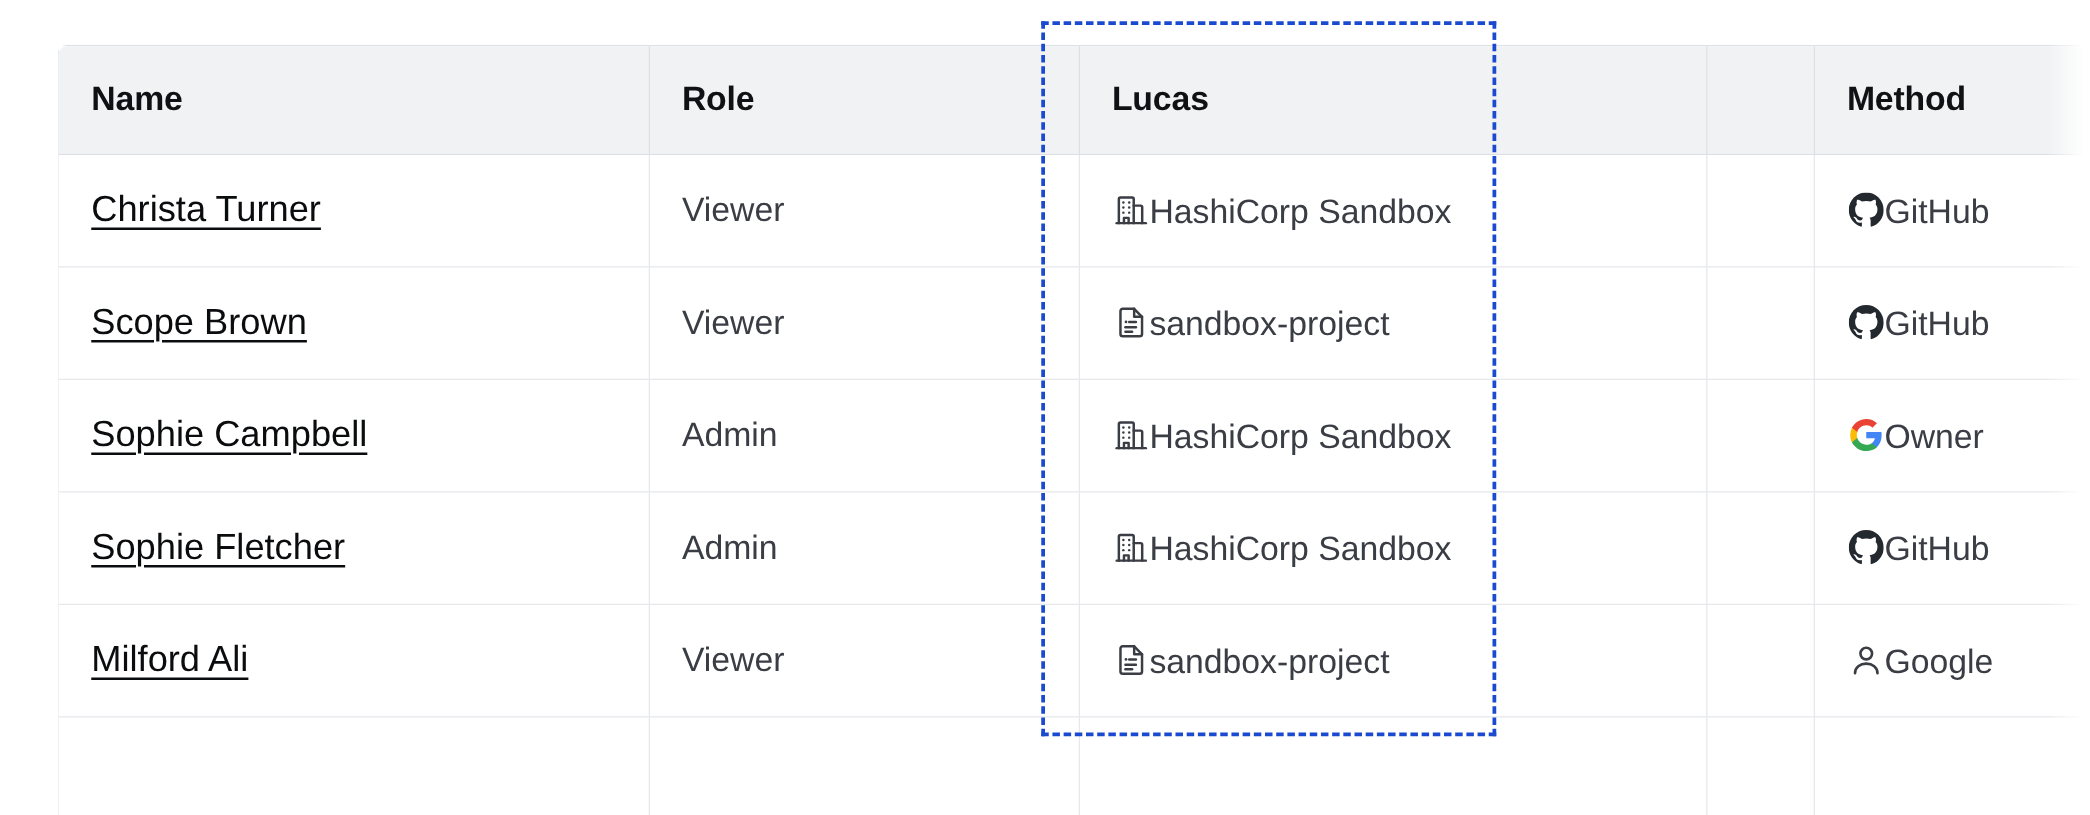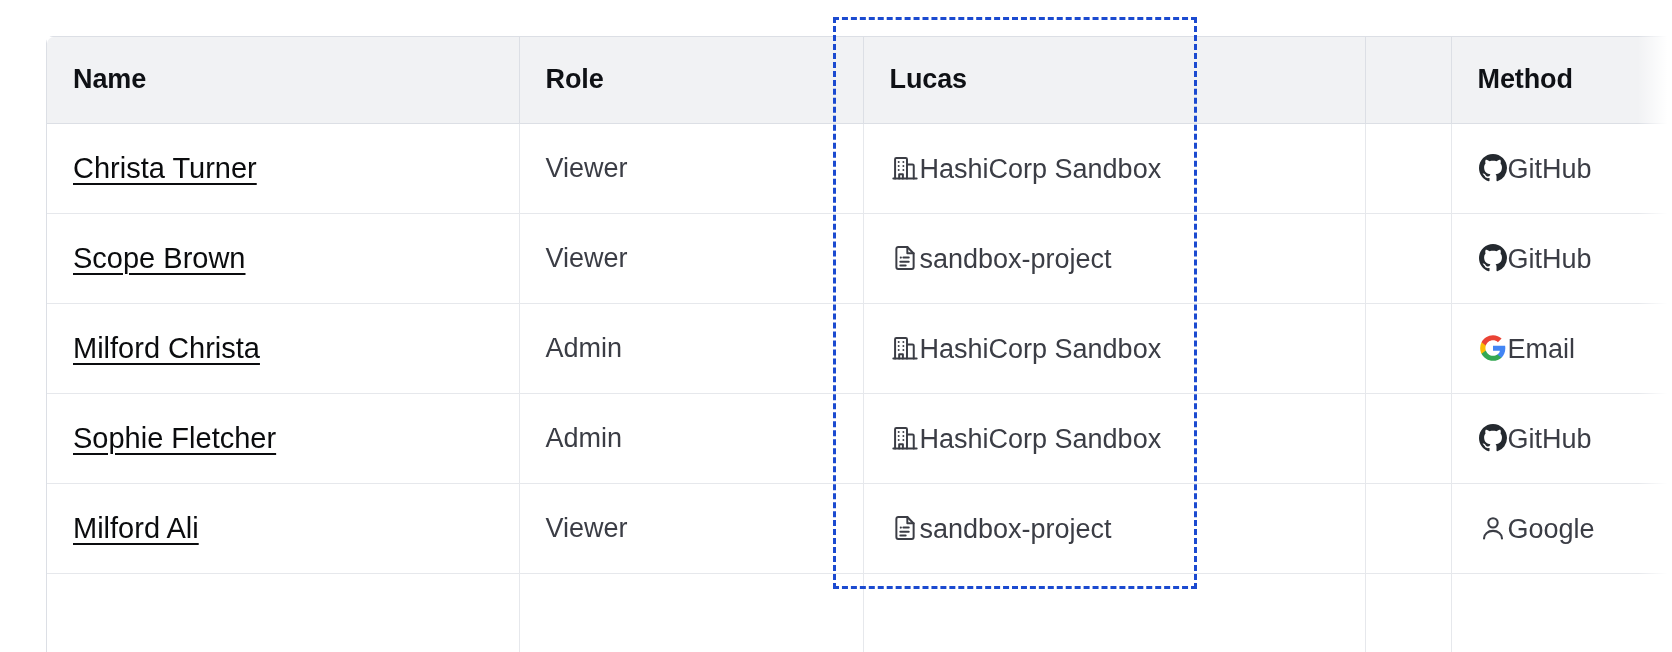--- a/index.html
+++ b/index.html
@@ -210,21 +210,21 @@
                 <span class="glyph">
                   <svg width="28" height="28" viewBox="0 0 16 16" fill="#24292f">
                     <path d="M8 0C3.58 0 0 3.58 0 8c0 3.54 2.29 6.53 5.47 7.59.4.07.55-.17.55-.38 0-.19-.01-.82-.01-1.49-2.01.37-2.53-.49-2.69-.94-.09-.23-.48-.94-.82-1.13-.28-.15-.68-.52-.01-.53.63-.01 1.08.58 1.23.82.72 1.21 1.87.87 2.33.66.07-.52.28-.87.51-1.07-1.78-.2-3.64-.89-3.64-3.95 0-.87.31-1.59.82-2.15-.08-.2-.36-1.02.08-2.12 0 0 .67-.21 2.2.82.64-.18 1.32-.27 2-.27s1.36.09 2 .27c1.53-1.04 2.2-.82 2.2-.82.44 1.1.16 1.92.08 2.12.51.56.82 1.27.82 2.15 0 3.07-1.87 3.75-3.65 3.95.29.25.54.73.54 1.48 0 1.07-.01 1.93-.01 2.2 0 .21.15.46.55.38A8.01 8.01 0 0 0 16 8c0-4.42-3.58-8-8-8z"></path>
                   </svg>
                 </span>
                 <span class="txt">GitHub</span>
               </div>
             </td>
           </tr>
           <tr>
-            <td><span class="name-link">Milford Christa</span></td>
+            <td><span class="name-link">Sophie Campbell</span></td>
             <td>Admin</td>
             <td>
               <div class="cellrow">
                 <span class="glyph">
                   <svg width="28" height="28" viewBox="0 0 24 24" fill="none" stroke="#3b3d45" stroke-width="1.7" stroke-linecap="round" stroke-linejoin="round">
                     <path d="M3.5 21V4.6c0-.6.5-1.1 1.1-1.1h8c.6 0 1.1.5 1.1 1.1V21"></path>
                     <path d="M13.7 9h4.7c.6 0 1.1.5 1.1 1.1V21"></path>
                     <path d="M2 21h20"></path>
                     <path d="M7 21v-3.6h3.2V21"></path>
                     <circle cx="6.6" cy="6.8" r=".85" fill="#3b3d45" stroke="none"></circle>
@@ -242,21 +242,21 @@
             <td>
               <div class="cellrow">
                 <span class="glyph">
                   <svg width="28" height="28" viewBox="0 0 48 48">
                     <path fill="#4285f4" d="M45.12 24.5c0-1.56-.14-3.06-.4-4.5H24v8.51h11.84c-.51 2.75-2.06 5.08-4.39 6.64v5.52h7.11c4.16-3.83 6.56-9.47 6.56-16.17z"></path>
                     <path fill="#34a853" d="M24 46c5.94 0 10.92-1.97 14.56-5.33l-7.11-5.52c-1.97 1.32-4.49 2.1-7.45 2.1-5.73 0-10.58-3.87-12.31-9.07H4.34v5.7C7.96 41.07 15.4 46 24 46z"></path>
                     <path fill="#fbbc05" d="M11.69 28.18c-.44-1.32-.69-2.73-.69-4.18s.25-2.86.69-4.18v-5.7H4.34A21.99 21.99 0 0 0 2 24c0 3.55.85 6.91 2.34 9.88l7.35-5.7z"></path>
                     <path fill="#ea4335" d="M24 10.75c3.23 0 6.13 1.11 8.41 3.29l6.31-6.31C34.91 4.18 29.93 2 24 2 15.4 2 7.96 6.93 4.34 14.12l7.35 5.7c1.73-5.2 6.58-9.07 12.31-9.07z"></path>
                   </svg>
                 </span>
-                <span class="txt">Email</span>
+                <span class="txt">Owner</span>
               </div>
             </td>
           </tr>
           <tr>
             <td><span class="name-link">Sophie Fletcher</span></td>
             <td>Admin</td>
             <td>
               <div class="cellrow">
                 <span class="glyph">
                   <svg width="28" height="28" viewBox="0 0 24 24" fill="none" stroke="#3b3d45" stroke-width="1.7" stroke-linecap="round" stroke-linejoin="round">

